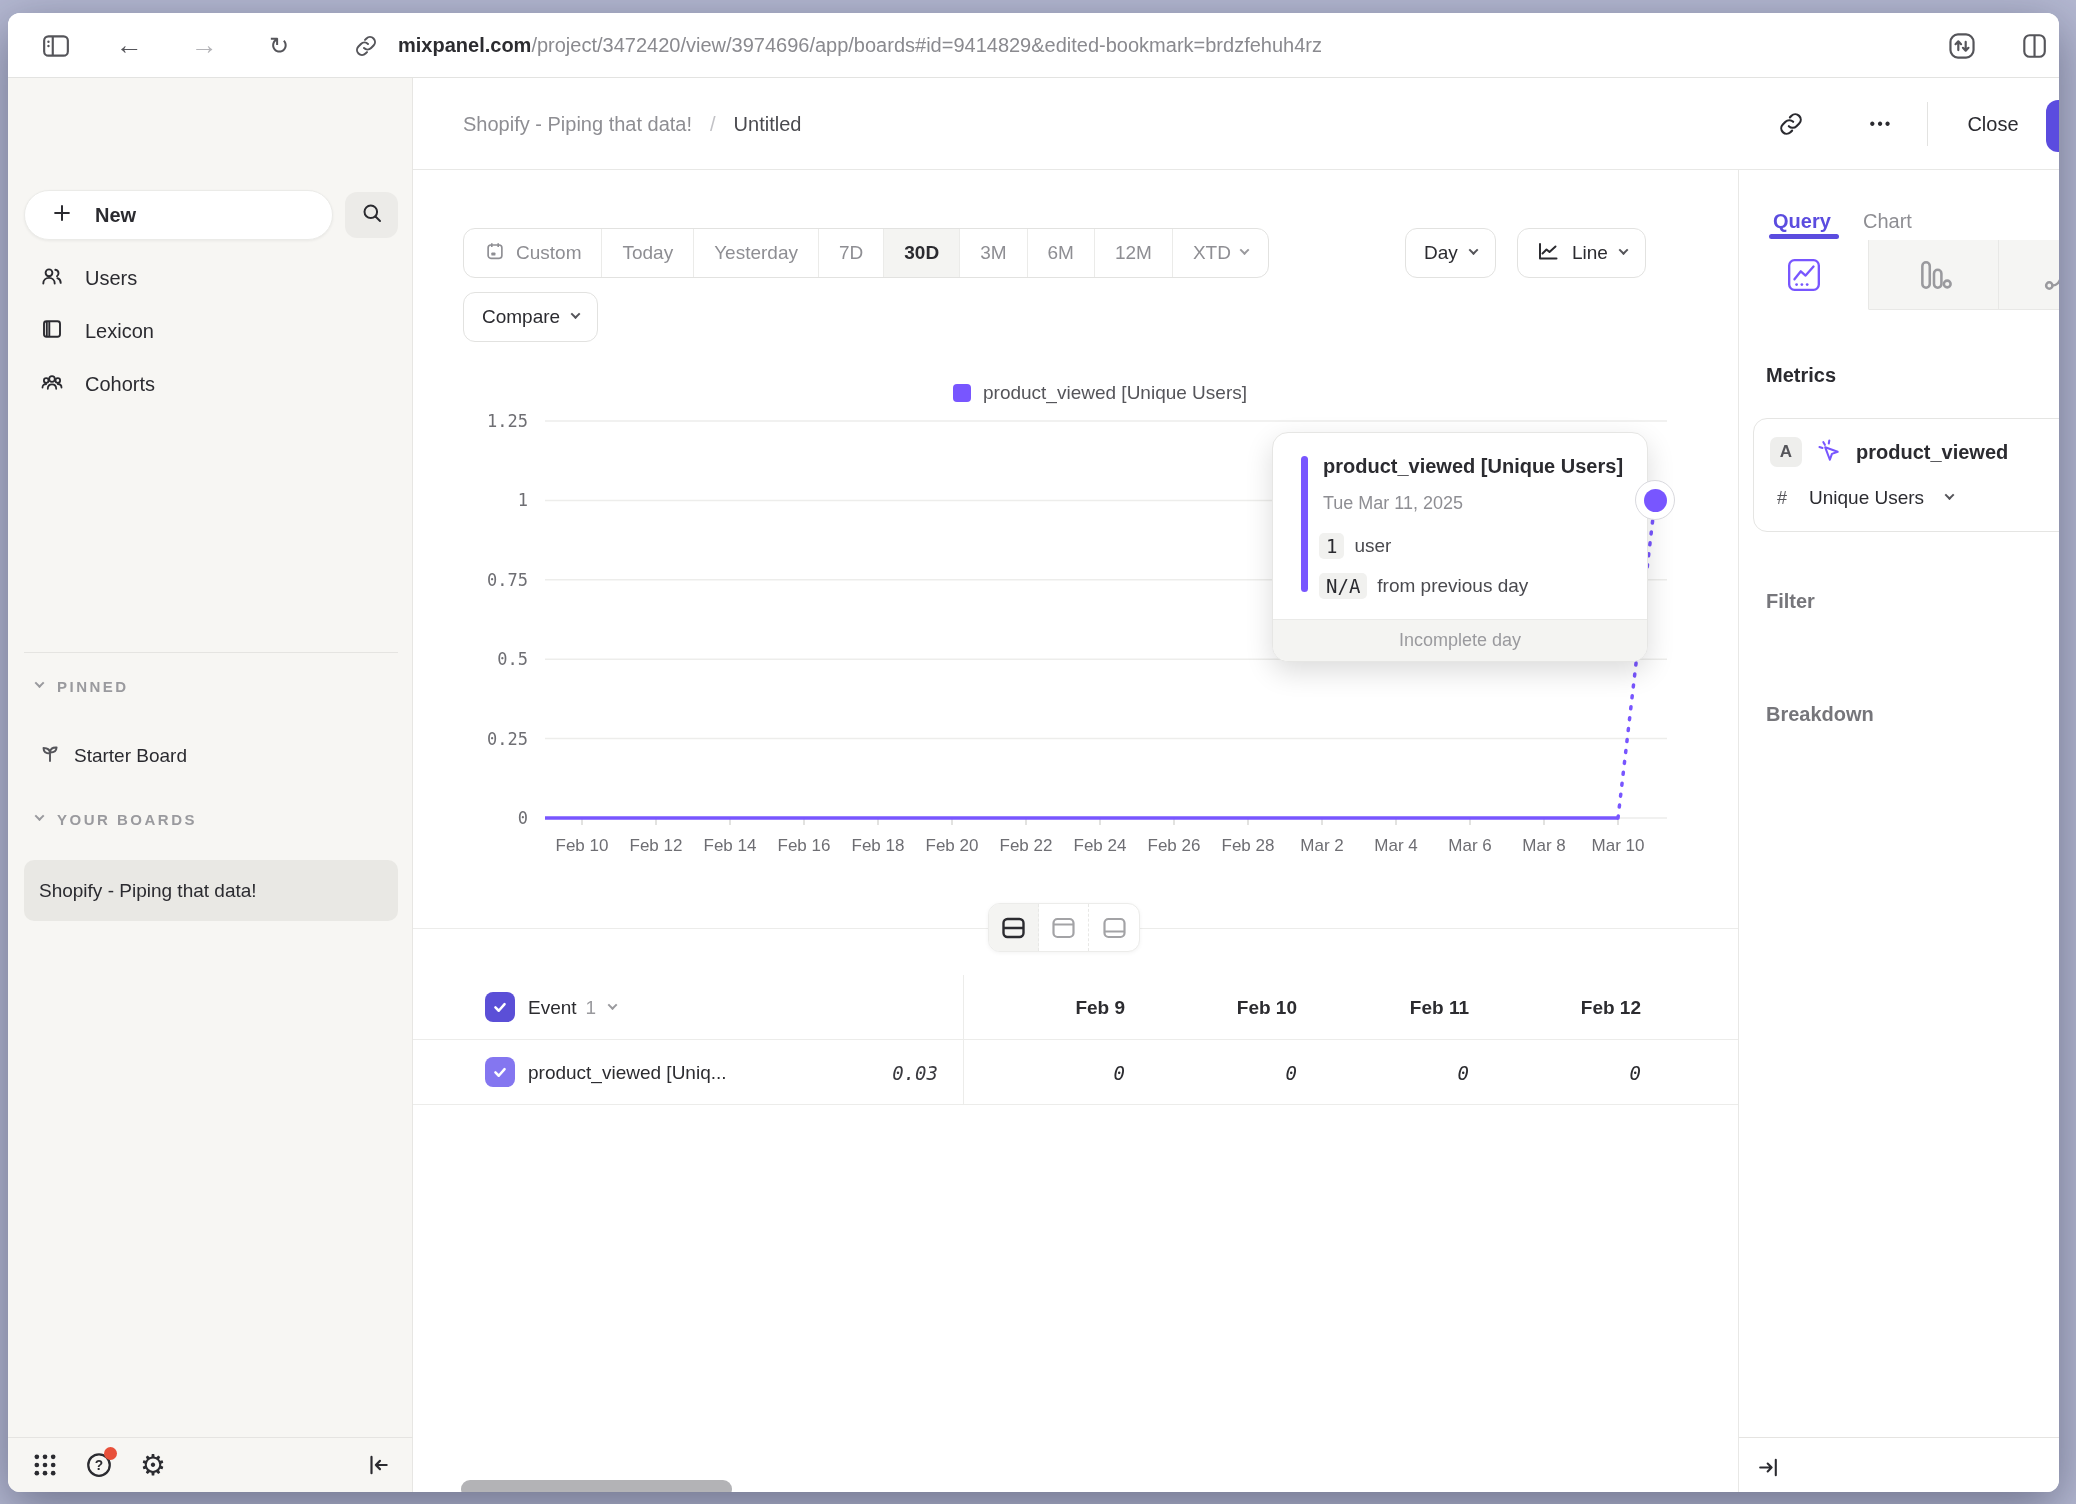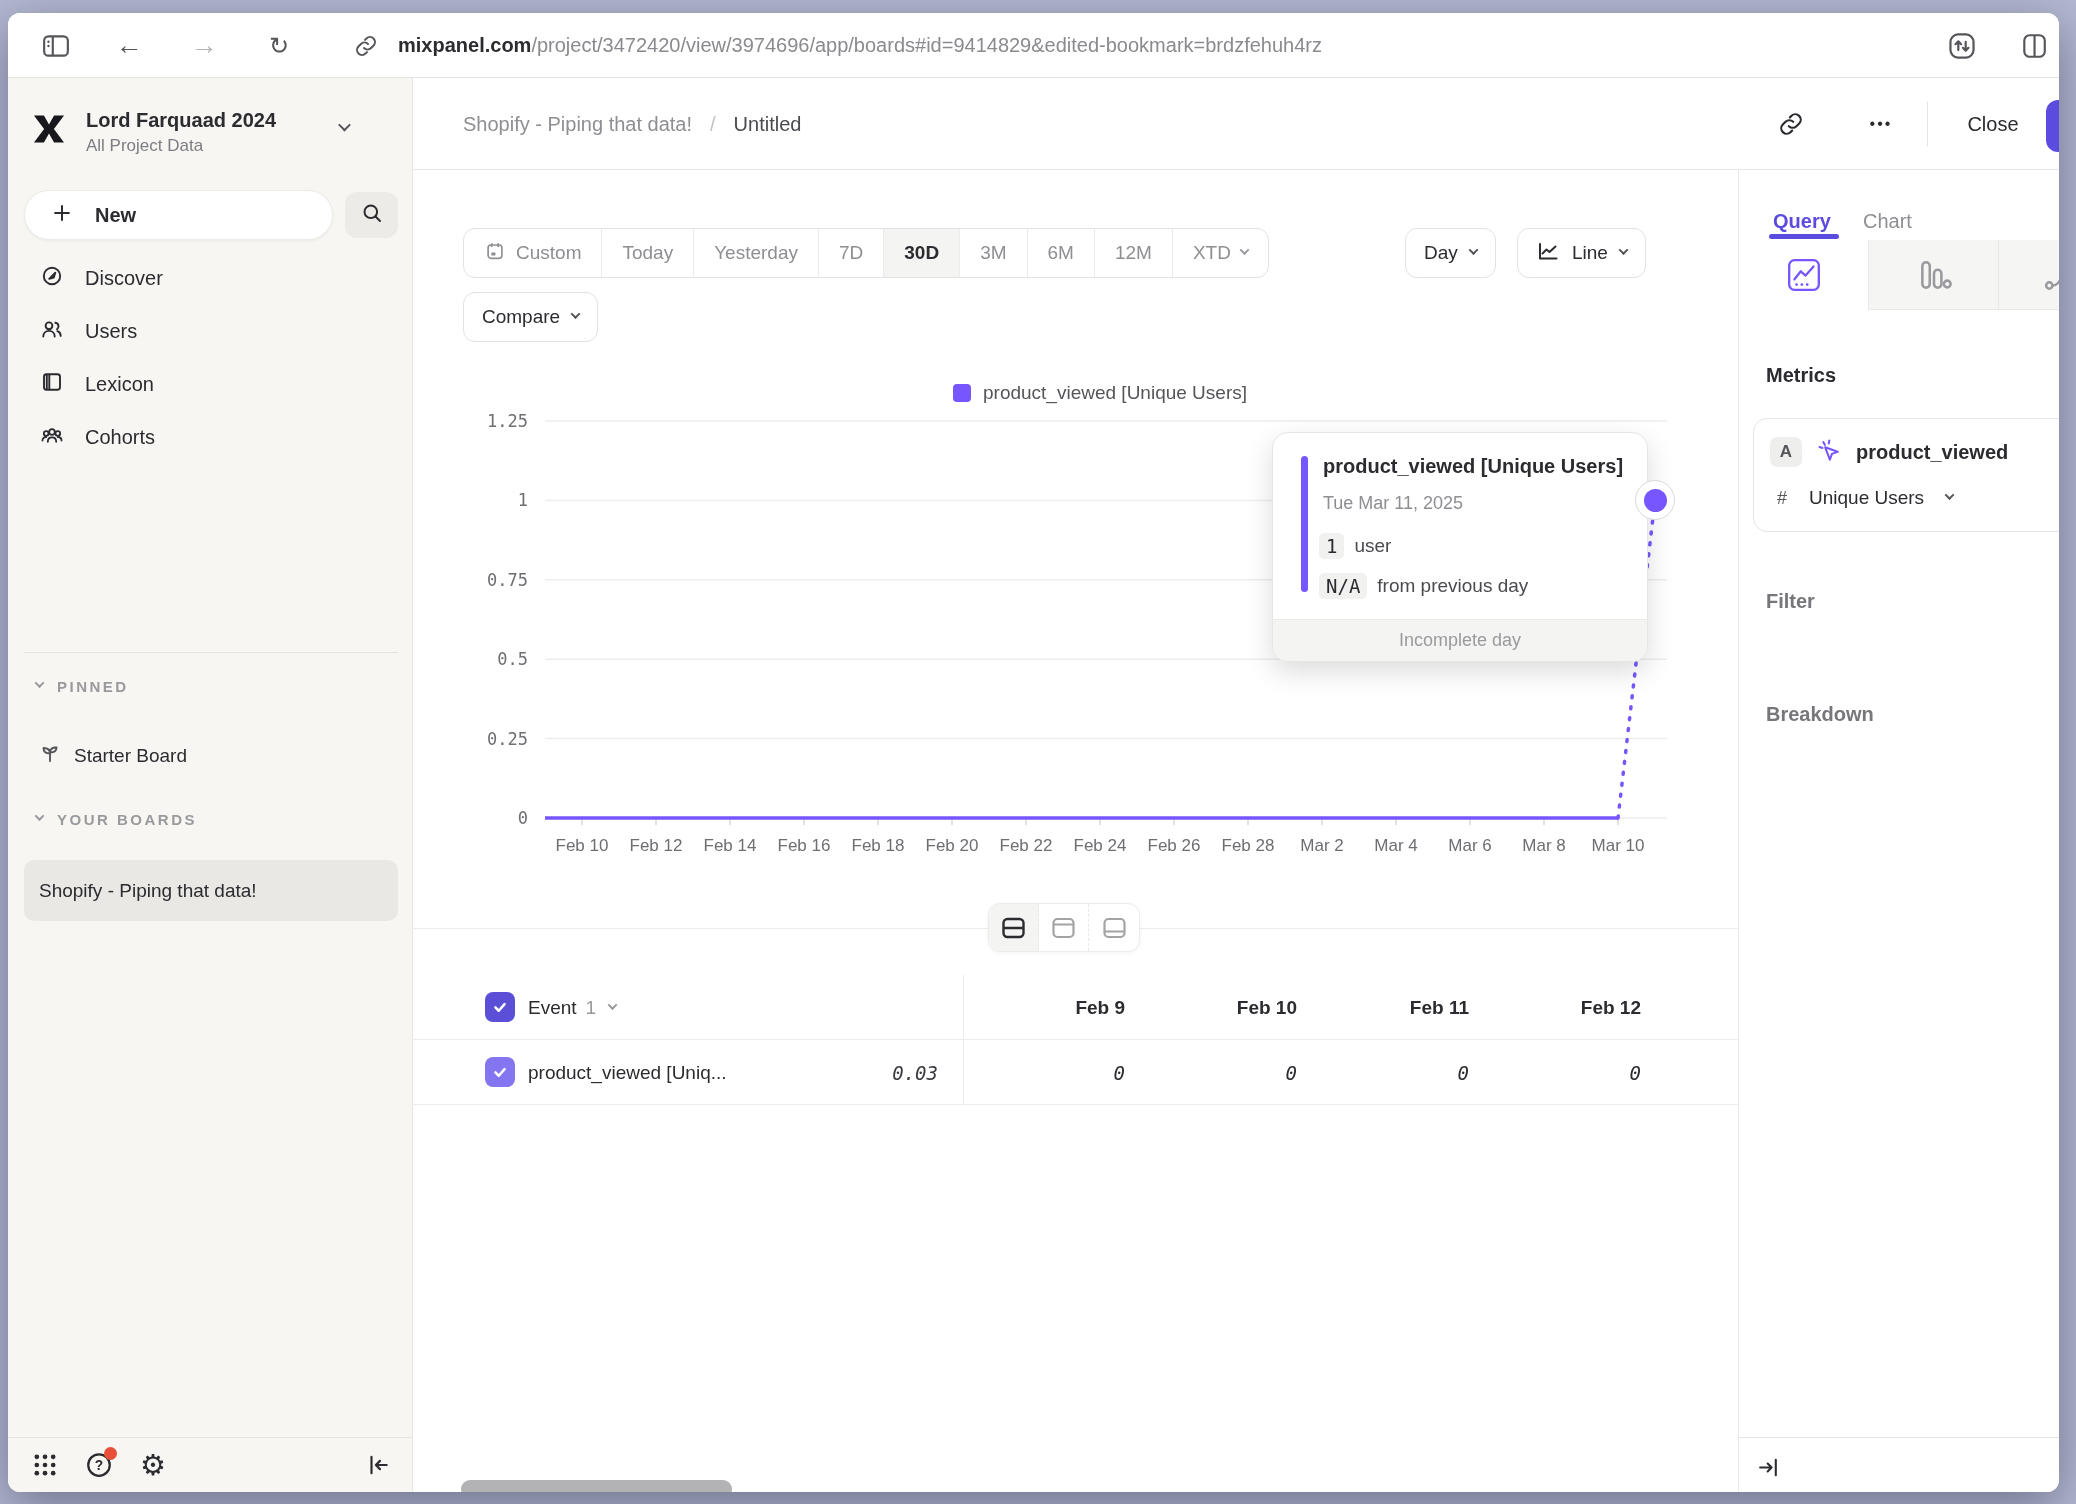--- a/index.html
+++ b/index.html
@@ -170,54 +170,35 @@
     </div>
     <div class="cicon" style="left:2006px;width:40px;">
       <svg width="28" height="28" viewBox="0 0 26 26" fill="none" stroke="#55555a" stroke-width="2">
           <rect x="4" y="3" width="19" height="20" rx="5"></rect>
           <path d="M13.5 3 V23"></path>
         </svg>
     </div>
   </div>
 
   <div class="sidebar">
-    <div class="proj">
-      <span style="margin-right:18px;">
-        <svg width="38" height="42" viewBox="0 0 24 24">
-            <path d="M2.5 3.5 H8.8 L12 9.2 L15.2 3.5 H21.5 L15.1 12 L21.5 20.5 H15.2 L12 14.8 L8.8 20.5 H2.5 L8.9 12 Z" fill="#17171c"></path>
-          </svg>
-      </span>
-      <span>
-        <div class="proj-name">Lord Farquaad 2024</div>
-        <div class="proj-scope">All Project Data</div>
-      </span>
-      <span class="chev" style="margin-left:64px;margin-top:14px;"></span>
-    </div>
 
     <div class="new-btn">
       <span><svg width="22" height="22" viewBox="0 0 24 24" stroke="#2b2b30" stroke-width="2.2" fill="none" stroke-linecap="round">
             <path d="M12 4.5 V19.5 M4.5 12 H19.5"></path>
           </svg></span>
       <span>New</span>
     </div>
     <div class="search-btn">
       <span><svg width="24" height="24" viewBox="0 0 24 24" fill="none" stroke="#2b2b30" stroke-width="2">
             <circle cx="10.8" cy="10.8" r="6.3"></circle>
             <path d="M15.5 15.5 L20 20" stroke-linecap="round"></path>
           </svg></span>
     </div>
 
     <div class="nav">
-      <div class="nav-item">
-        <span><svg width="24" height="24" viewBox="0 0 24 24" fill="none" stroke="#2b2b30" stroke-width="1.9">
-              <circle cx="12" cy="12" r="8.2"></circle>
-              <path d="M9.2 14.8 L15.3 8.7 L13.7 13.7 Z" fill="#2b2b30" stroke-linejoin="round"></path>
-            </svg></span>
-        <span>Discover</span>
-      </div>
       <div class="nav-item">
         <span><svg width="24" height="24" viewBox="0 0 24 24" fill="none" stroke="#2b2b30" stroke-width="1.9" stroke-linecap="round">
               <circle cx="9" cy="8.8" r="3.4"></circle>
               <path d="M3.3 19.5 C3.3 15.9 5.8 13.9 9 13.9 C12.2 13.9 14.7 15.9 14.7 19.5"></path>
               <path d="M15.3 5.8 C17.2 6.1 18.5 7.5 18.5 9.3 C18.5 10.6 17.9 11.6 17 12.2"></path>
               <path d="M17.4 14.2 C19.4 14.9 20.7 16.7 20.7 18.9"></path>
             </svg></span>
         <span>Users</span>
       </div>
       <div class="nav-item">

